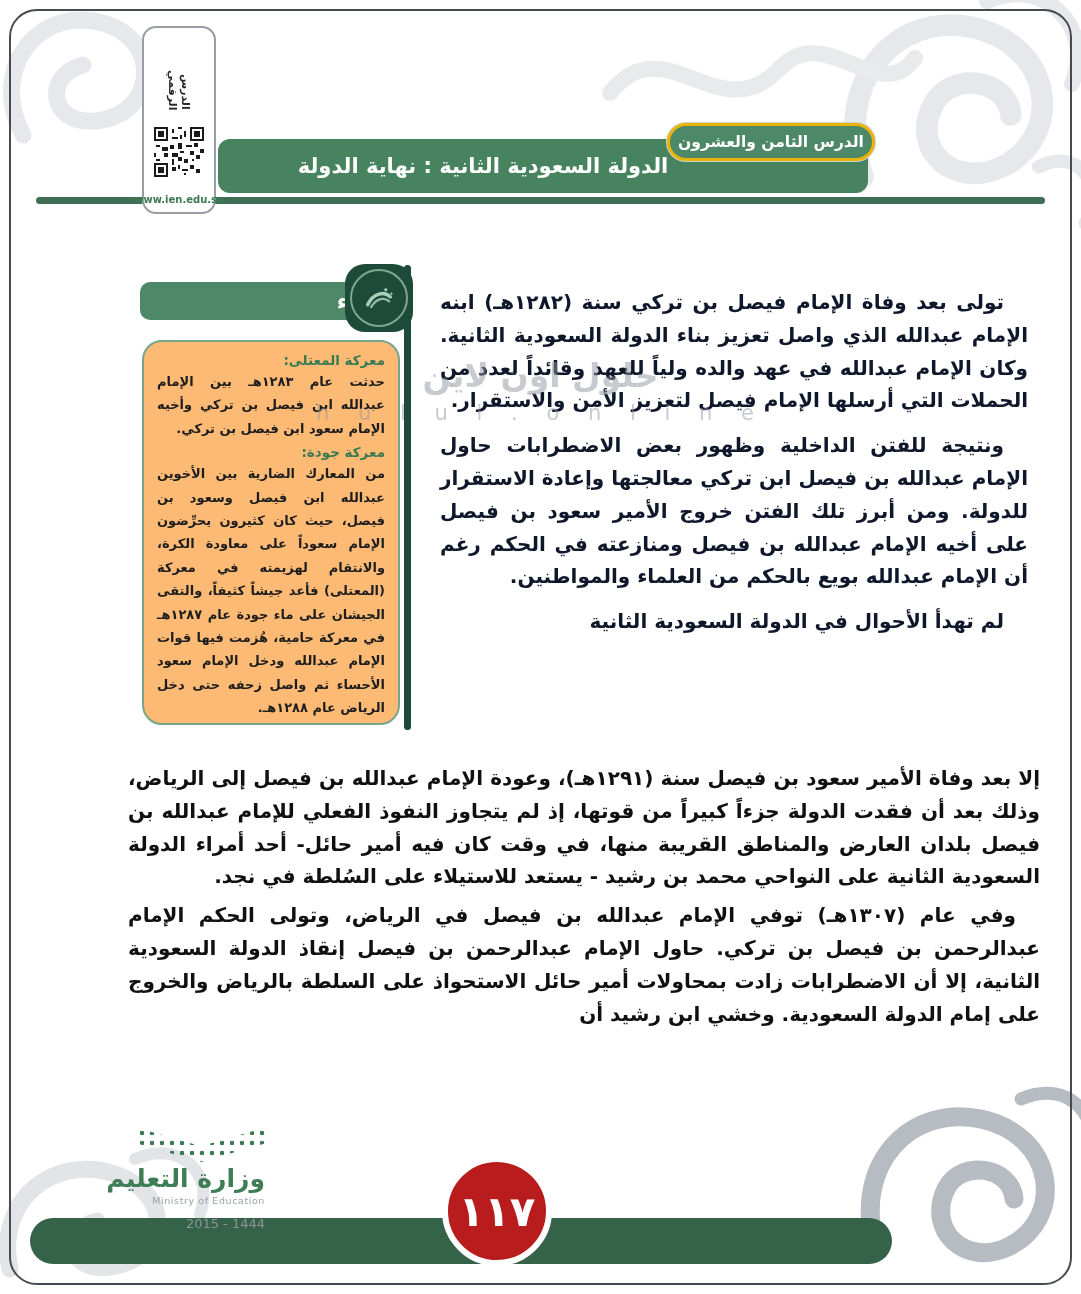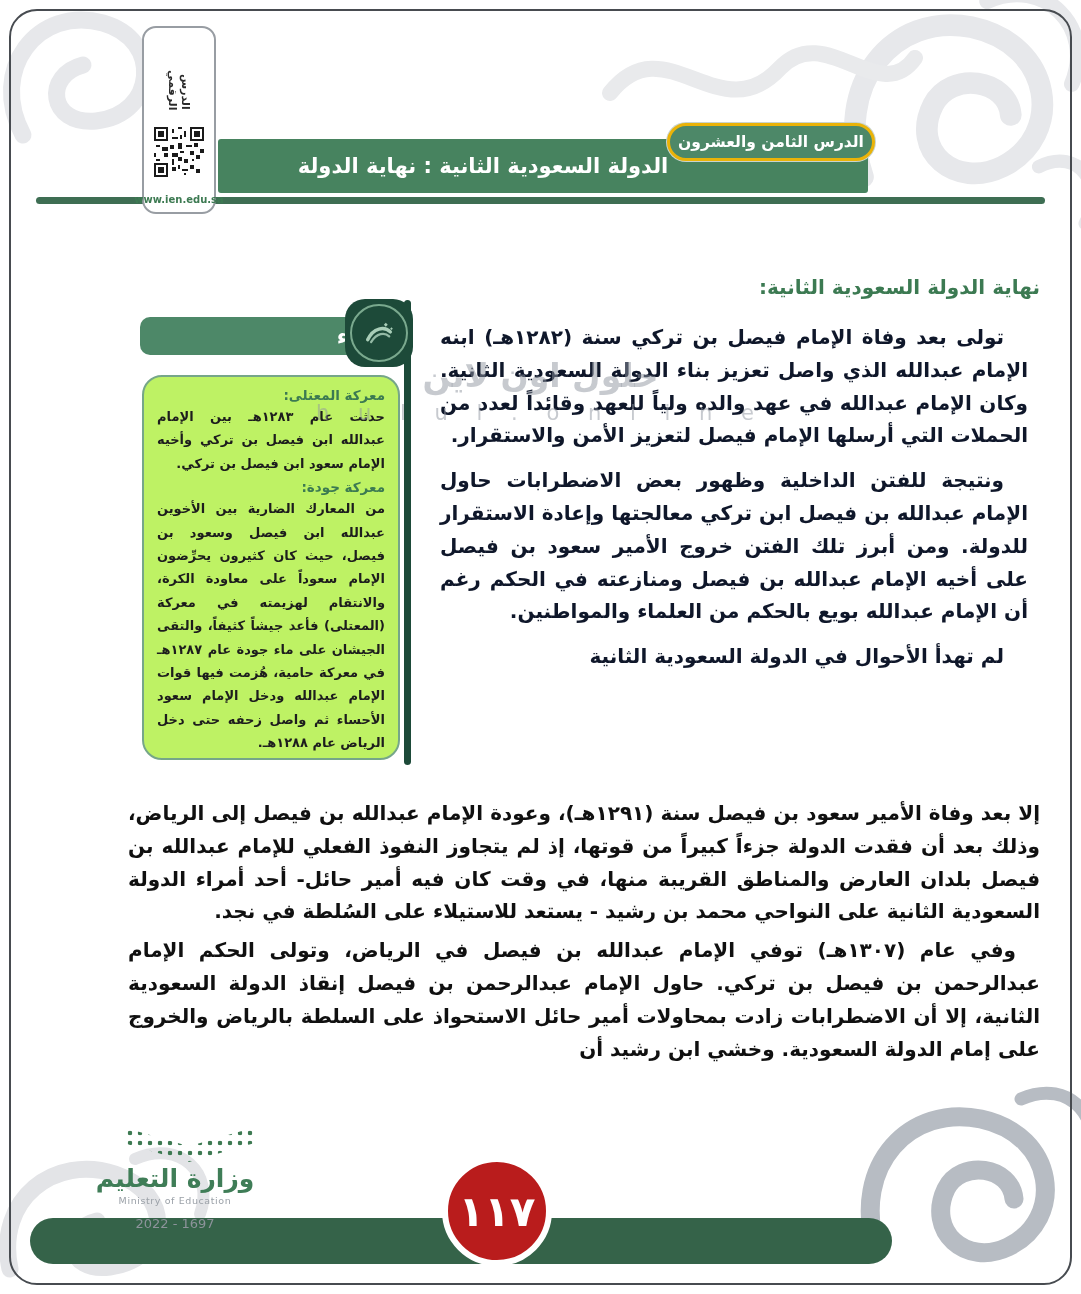--- a/index.html
+++ b/index.html
@@ -21,21 +21,21 @@
   .top-rule{position:absolute;left:36px;right:36px;top:197px;height:7px;background:#3e6e53;border-radius:4px;z-index:5;}
   .qr-card{
     position:absolute;left:142px;top:26px;width:74px;height:188px;background:#fff;
     border:2px solid #989da3;border-radius:14px;z-index:6;display:flex;flex-direction:column;
     align-items:center;justify-content:space-between;padding:10px 4px 7px;box-sizing:border-box;cursor:pointer;
   }
   .qr-label{writing-mode:vertical-rl;font-size:11px;font-weight:bold;color:#2a2a2a;height:72px;}
   .qr-svg{width:50px;height:50px;}
   .qr-url{font-size:10px;font-weight:bold;color:#3d7a52;direction:ltr;}
   .title-band{
-    position:absolute;left:218px;top:139px;width:650px;height:54px;background:#47835f;border-radius:3px;z-index:4;
+    position:absolute;left:218px;top:139px;width:650px;height:54px;background:#47835f;border-radius:12px;z-index:4;
     display:flex;align-items:center;justify-content:center;padding-right:120px;box-sizing:border-box;
     color:#fff;font-size:21px;font-weight:bold;
   }
   .lesson-badge{
     position:absolute;left:667px;top:123px;width:208px;height:38px;background:#4d8868;
     border:3px solid #eab308;box-shadow:0 0 0 1px #c9d4cd;border-radius:20px;z-index:6;
     display:flex;align-items:center;justify-content:center;color:#fff;font-size:15.5px;font-weight:bold;box-sizing:border-box;
   }
 
   
@@ -52,39 +52,39 @@
     position:absolute;left:100px;top:8px;width:260px;height:38px;background:#4d8868;border-radius:10px;
     display:flex;align-items:center;padding-left:92px;box-sizing:border-box;
     color:#fff;font-size:22px;font-weight:bold;
   }
   .enrich-squircle{
     position:absolute;left:305px;top:-10px;width:68px;height:68px;background:#1d4a39;border-radius:20px;
     display:flex;align-items:center;justify-content:center;z-index:2;
   }
   .enrich-ring{width:54px;height:54px;border-radius:50%;border:2.5px solid #7aa98e;display:flex;align-items:center;justify-content:center;}
   .enrich-box{
-    position:absolute;left:102px;top:66px;width:258px;box-sizing:border-box;background:#bef264;
+    position:absolute;left:102px;top:66px;width:258px;box-sizing:border-box;background:#fdba74;
     border:2px solid #76a689;border-radius:20px;padding:10px 13px 0;
   }
   .enrich-box h4{margin:0;color:#3c7a52;font-size:13.5px;font-weight:bold;text-align:right;}
   .enrich-box p{margin:2px 0 4px;font-size:13px;font-weight:700;line-height:1.8;color:#1d1d1d;
     text-align:justify;text-align-last:right;}
   .full-col{padding-left:88px;margin-top:12px;}
   .full-col p{margin:0 0 6px;font-size:20px;font-weight:700;line-height:1.64;color:#101010;
     text-align:justify;text-align-last:right;}
   .full-col p.indent{text-indent:24px;}
 
   
   .watermark{position:absolute;top:382px;left:0;right:0;text-align:center;z-index:20;pointer-events:none;}
   .wm-main{font-size:295px;font-weight:bold;line-height:1.05;color:rgba(144,150,159,0.38);}
   .wm-sub{font-size:33px;letter-spacing:3px;color:rgba(144,150,159,0.5);margin-top:-26px;font-weight:bold;}
   .wm-latin{font-size:21px;letter-spacing:11px;color:rgba(144,150,159,0.5);direction:ltr;margin-top:6px;}
 
   
-  .ministry{position:absolute;left:85px;top:1118px;width:180px;z-index:6;display:flex;flex-direction:column;align-items:center;direction:ltr;}
+  .ministry{position:absolute;left:85px;top:1118px;width:180px;z-index:6;display:flex;flex-direction:column;align-items:flex-end;direction:ltr;}
   .mlogo-dots{width:128px;height:44px;margin-left:28px;
     background:radial-gradient(circle,#3d7a52 2px,transparent 2.6px);background-size:10px 10px;
     clip-path:polygon(0 58%,50% 100%,100% 58%,100% 22%,50% 64%,0 22%);}
   .ministry-ar{font-size:25px;font-weight:bold;color:#3f7d57;margin-top:2px;}
   .ministry-en{font-size:9.5px;color:#9ba1a8;letter-spacing:0.6px;margin-top:2px;}
   .ministry-year{font-size:13px;color:#8d939b;margin-top:10px;}
   .bottom-band{position:absolute;left:30px;top:1218px;width:862px;height:46px;background:#356349;border-radius:23px;z-index:4;}
   .page-circle{
     position:absolute;left:442px;top:1156px;width:110px;height:110px;background:#b91c1c;border-radius:50%;
     border:6px solid #fff;box-sizing:border-box;z-index:5;display:flex;align-items:center;justify-content:center;
@@ -171,21 +171,20 @@
   </div>
 
   <div class="title-band">
     <span>الدولة السعودية الثانية : نهاية الدولة</span>
   </div>
   <div class="lesson-badge">
     <span>الدرس الثامن والعشرون</span>
   </div>
 
   <div class="content">
-    <h2 class="section-heading">نهاية الدولة السعودية الثانية:</h2>
 
     <div class="two-col">
       <div class="main-col">
         <p>تولى بعد وفاة الإمام فيصل بن تركي سنة (١٢٨٢هـ) ابنه الإمام عبدالله الذي واصل تعزيز بناء الدولة السعودية الثانية. وكان الإمام عبدالله في عهد والده ولياً للعهد وقائداً لعدد من الحملات التي أرسلها الإمام فيصل لتعزيز الأمن والاستقرار.</p>
         <p>ونتيجة للفتن الداخلية وظهور بعض الاضطرابات حاول الإمام عبدالله بن فيصل ابن تركي معالجتها وإعادة الاستقرار للدولة. ومن أبرز تلك الفتن خروج الأمير سعود بن فيصل على أخيه الإمام عبدالله بن فيصل ومنازعته في الحكم رغم أن الإمام عبدالله بويع بالحكم من العلماء والمواطنين.</p>
         <p class="p3-lead">لم تهدأ الأحوال في الدولة السعودية الثانية</p>
       </div>
 
       <aside class="sidebar">
         <div class="vline"></div>
@@ -219,21 +218,21 @@
 
   <div class="watermark">
     <div class="wm-sub">حلول اون لاين</div>
     <div class="wm-latin">h u l u l . o n l i n e</div>
   </div>
 
   <div class="ministry">
     <div class="mlogo-dots"></div>
     <div class="ministry-ar">وزارة التعليم</div>
     <div class="ministry-en">Ministry of Education</div>
-    <div class="ministry-year">2022 - 1697</div>
+    <div class="ministry-year">2015 - 1444</div>
   </div>
 
   <div class="bottom-band"></div>
 
   <div class="page-circle">
     <span>١١٧</span>
   </div>
 
   <div class="frame"></div>
 </div>

